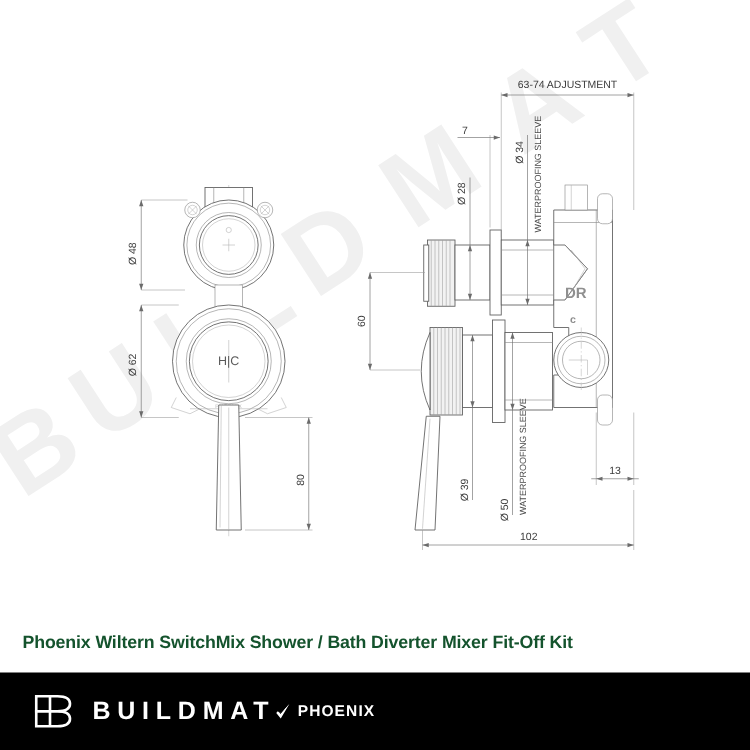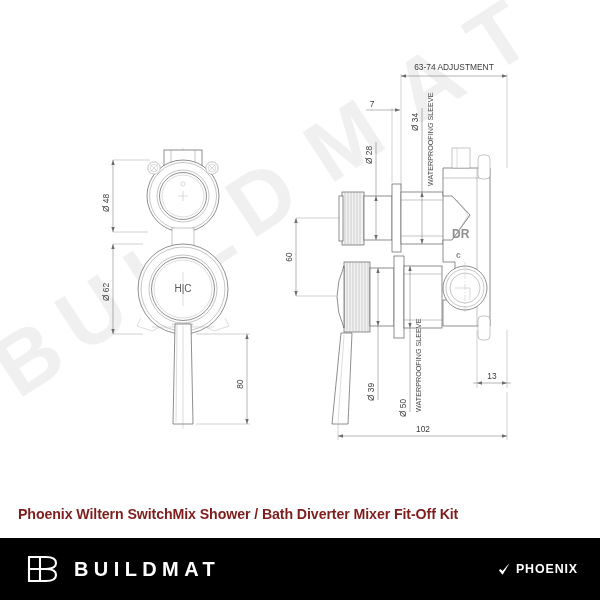--- a/index.html
+++ b/index.html
@@ -58,37 +58,36 @@
     width: 600px;
     height: 46px;
     background: #ffffff;
     display: flex;
     align-items: center;
   }
   #product-title {
     padding-left: 18px;
     font-size: 14.2px;
     font-weight: bold;
-    color: #7f1d1d;
+    color: #14532d;
     letter-spacing: -0.1px;
     line-height: 1.1;
     white-space: nowrap;
   }
 
   
   #footer-bar {
     position: absolute;
     left: 0;
     top: 538px;
     width: 600px;
     height: 62px;
     background: #000000;
     display: flex;
     align-items: center;
-    justify-content: space-between;
   }
   #brand-left {
     display: flex;
     align-items: center;
     padding-left: 26px;
   }
   #buildmat-mark { margin-right: 14px; display:block; }
   #buildmat-word {
     color: #ffffff;
     font-size: 20px;

